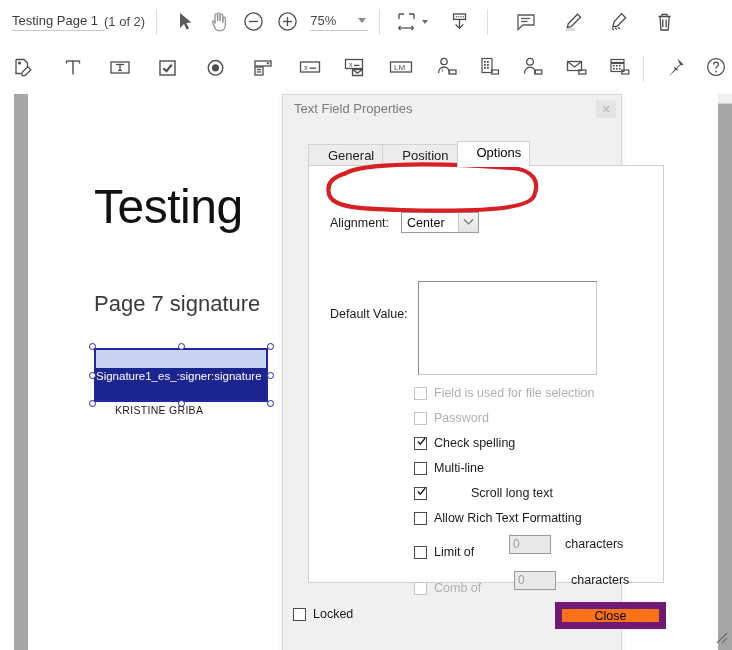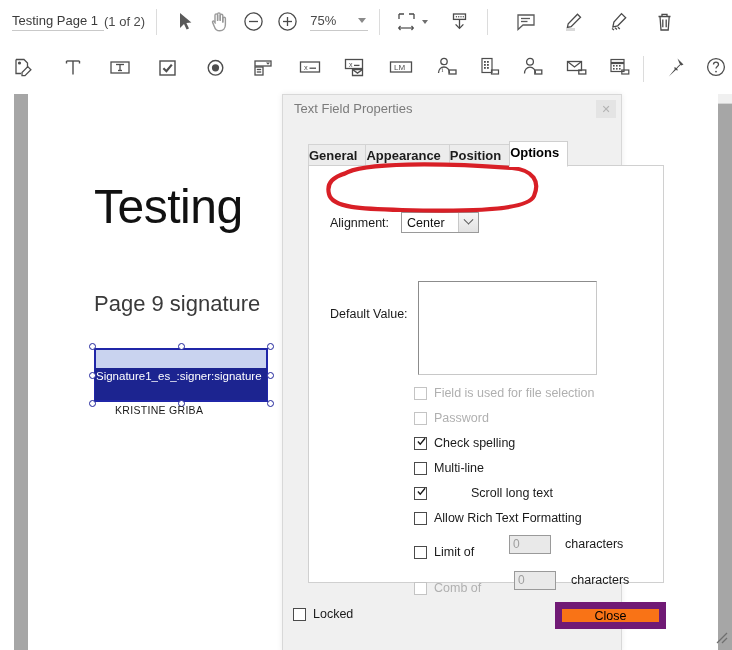--- a/index.html
+++ b/index.html
@@ -128,23 +128,23 @@
   }
   .dlg-close {
     position: absolute; right: 5px; top: 5px; width: 20px; height: 18px;
     background: #e4e4e4; color: #b3b3b3; font-size: 11px;
     display: flex; align-items: center; justify-content: center;
   }
   .tabstrip {
     position: absolute; left: 25px; top: 46px; display: flex; align-items: flex-end;
   }
   .tab {
-    font-size: 13px; color: #1c1c1c; padding: 4px 8px 5px 0;
+    font-size: 13px; color: #1c1c1c; padding: 4px 8px 5px 19px;
     background: #ececec; border: 1px solid #d3d3d3; border-bottom: none;
-    margin-right: -1px; height: 23px; line-height: 14px; font-weight: bold;
+    margin-right: -1px; height: 23px; line-height: 14px;
   }
   .tab.active {
     background: #ffffff; border: 1px solid #cfcfcf; border-bottom: 1px solid #ffffff;
     height: 26px; color: #000; position: relative; z-index: 3;
   }
   .panel {
     position: absolute; left: 25px; top: 70px; width: 356px; height: 418px;
     background: #ffffff; border: 1px solid #d0d0d0;
   }
 
@@ -486,21 +486,21 @@
       </span>
     </div>
   </div>
 
   <div class="docarea">
     <div class="leftgutter-edge"></div>
     <div class="leftgutter"></div>
 
     <div class="page">
       <div class="doc-h1">Testing</div>
-      <div class="doc-h2">Page 9 signature</div>
+      <div class="doc-h2">Page 7 signature</div>
 
       <div class="fieldwrap">
         <div class="fieldbox"></div>
         <div class="fieldtext">Signature1_es_:signer:signature</div>
         <div class="handle" style="left:-5px;top:-5px"></div>
         <div class="handle" style="left:84px;top:-5px"></div>
         <div class="handle" style="left:173px;top:-5px"></div>
         <div class="handle" style="left:-5px;top:24px"></div>
         <div class="handle" style="left:173px;top:24px"></div>
         <div class="handle" style="left:-5px;top:52px"></div>
@@ -520,21 +520,20 @@
       </svg>
     </div>
   </div>
 
   <div class="dialog">
     <div class="dlg-title">Text Field Properties</div>
     <div class="dlg-close">✕</div>
 
     <div class="tabstrip">
       <div class="tab">General</div>
-      <div class="tab">Appearance</div>
       <div class="tab">Position</div>
       <div class="tab active">Options</div>
     </div>
 
     <div class="panel">
 
       <div class="row" style="left:21px; top:22px;">
         <span class="lbl">Alignment:</span>
         <div class="selectbox" style="margin-left:12px">
           <span>Center</span>

